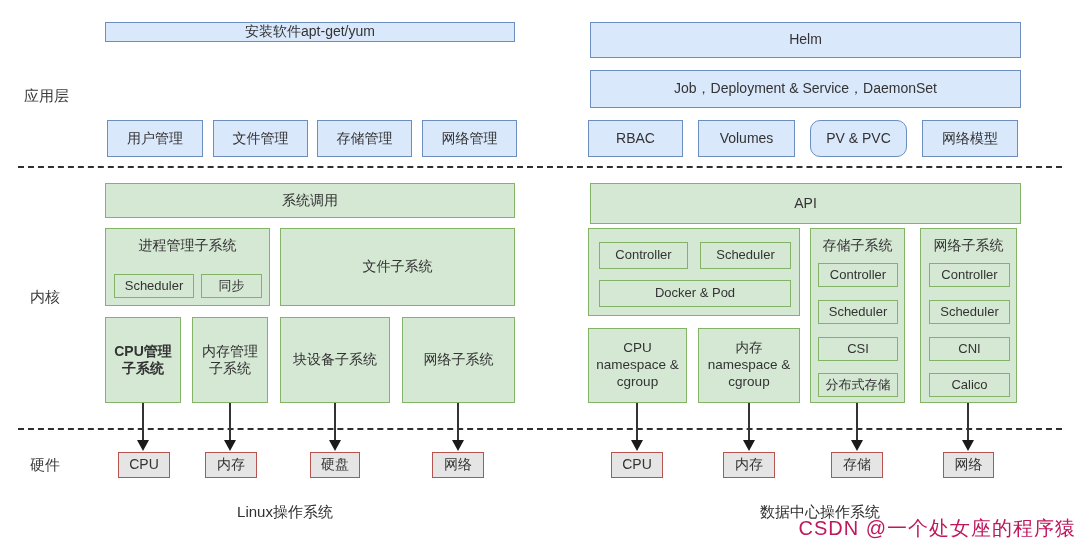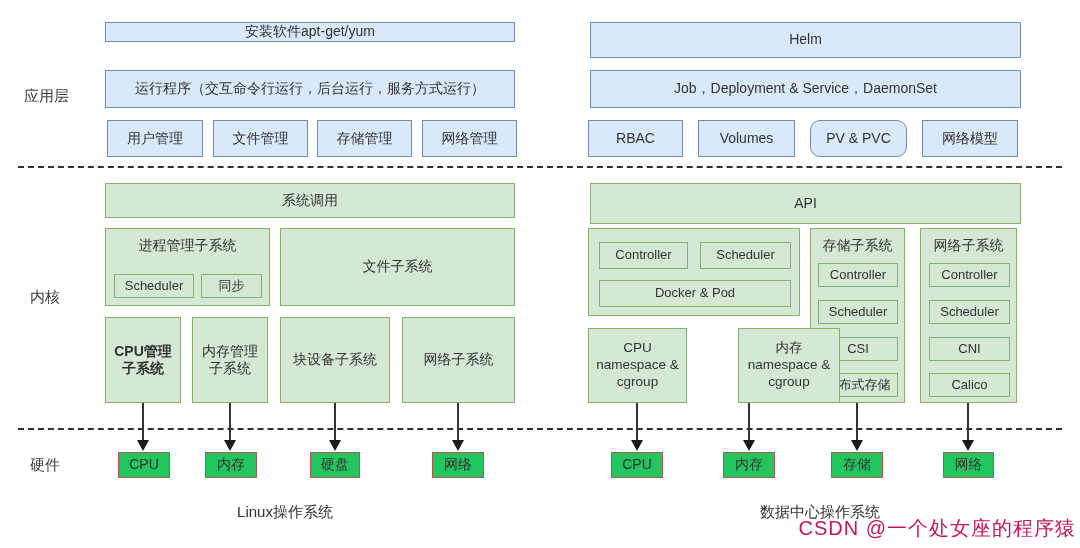--- a/index.html
+++ b/index.html
@@ -6,21 +6,21 @@
   .canvas{
     position:relative;width:1080px;height:548px;background:#ffffff;overflow:hidden;
     font-family:"Liberation Sans","DejaVu Sans",sans-serif;color:#333;
   }
   .box{
     position:absolute;box-sizing:border-box;display:flex;align-items:center;justify-content:center;
     text-align:center;font-size:14px;line-height:1.25;border:1px solid;
   }
   .blue{background:#dae8fc;border-color:#6c8ebf;}
   .green{background:#d5e8d4;border-color:#82b366;}
-  .red{background:#22c55e;border-color:#b85450;}
+  .red{background:#e5e5e5;border-color:#b85450;}
   .container{display:block;}
   .container .title{position:absolute;top:8px;left:0;right:0;text-align:center;font-size:14px;}
   .inner{position:absolute;box-sizing:border-box;display:flex;align-items:center;justify-content:center;
     text-align:center;font-size:13px;border:1px solid #82b366;background:#d5e8d4;}
   .layer-label{position:absolute;font-size:15px;color:#3a3a3a;}
   .divider{position:absolute;left:18px;width:1044px;height:0;border-top:2px dashed #2f2f2f;}
   .conn{position:absolute;width:2px;background:#333;}
   .arrowhead{position:absolute;width:0;height:0;border-left:6px solid transparent;
     border-right:6px solid transparent;border-top:11px solid #1a1a1a;}
   .caption{position:absolute;font-size:15px;color:#2f2f2f;text-align:center;width:180px;}
@@ -32,21 +32,20 @@
 <div class="canvas">
 
   <div class="layer-label" style="left:24px;top:87px;">应用层</div>
   <div class="layer-label" style="left:30px;top:288px;">内核</div>
   <div class="layer-label" style="left:30px;top:456px;">硬件</div>
 
   <div class="divider" style="top:166px;"></div>
   <div class="divider" style="top:428px;"></div>
 
   <div class="box blue" style="left:105px;top:22px;width:410px;height:20px;">安装软件apt-get/yum</div>
-  <div class="box blue" style="left:105px;top:70px;width:410px;height:38px;">运行程序（交互命令行运行，后台运行，服务方式运行）</div>
   <div class="box blue" style="left:107px;top:120px;width:96px;height:37px;">用户管理</div>
   <div class="box blue" style="left:213px;top:120px;width:95px;height:37px;">文件管理</div>
   <div class="box blue" style="left:317px;top:120px;width:95px;height:37px;">存储管理</div>
   <div class="box blue" style="left:422px;top:120px;width:95px;height:37px;">网络管理</div>
 
   <div class="box green" style="left:105px;top:183px;width:410px;height:35px;">系统调用</div>
 
   <div class="box green container" style="left:105px;top:228px;width:165px;height:78px;">
     <div class="title">进程管理子系统</div>
     <div class="inner" style="left:8px;top:45px;width:80px;height:24px;">Scheduler</div>
@@ -85,21 +84,21 @@
 
   <div class="box green container" style="left:920px;top:228px;width:97px;height:175px;">
     <div class="title">网络子系统</div>
     <div class="inner" style="left:8px;top:34px;width:81px;height:24px;">Controller</div>
     <div class="inner" style="left:8px;top:71px;width:81px;height:24px;">Scheduler</div>
     <div class="inner" style="left:8px;top:108px;width:81px;height:24px;">CNI</div>
     <div class="inner" style="left:8px;top:144px;width:81px;height:24px;">Calico</div>
   </div>
 
   <div class="box green" style="left:588px;top:328px;width:99px;height:75px;padding:0 2px;font-size:13.5px;">CPU namespace &amp; cgroup</div>
-  <div class="box green" style="left:698px;top:328px;width:102px;height:75px;padding:0 2px;font-size:13.5px;margin-left:40px;">内存 namespace &amp; cgroup</div>
+  <div class="box green" style="left:698px;top:328px;width:102px;height:75px;padding:0 2px;font-size:13.5px;">内存 namespace &amp; cgroup</div>
 
   <div class="conn" style="left:142px;top:403px;height:38px;"></div>
   <div class="arrowhead" style="left:137px;top:440px;"></div>
   <div class="conn" style="left:229px;top:403px;height:38px;"></div>
   <div class="arrowhead" style="left:224px;top:440px;"></div>
   <div class="conn" style="left:334px;top:403px;height:38px;"></div>
   <div class="arrowhead" style="left:329px;top:440px;"></div>
   <div class="conn" style="left:457px;top:403px;height:38px;"></div>
   <div class="arrowhead" style="left:452px;top:440px;"></div>
   <div class="conn" style="left:636px;top:403px;height:38px;"></div>

